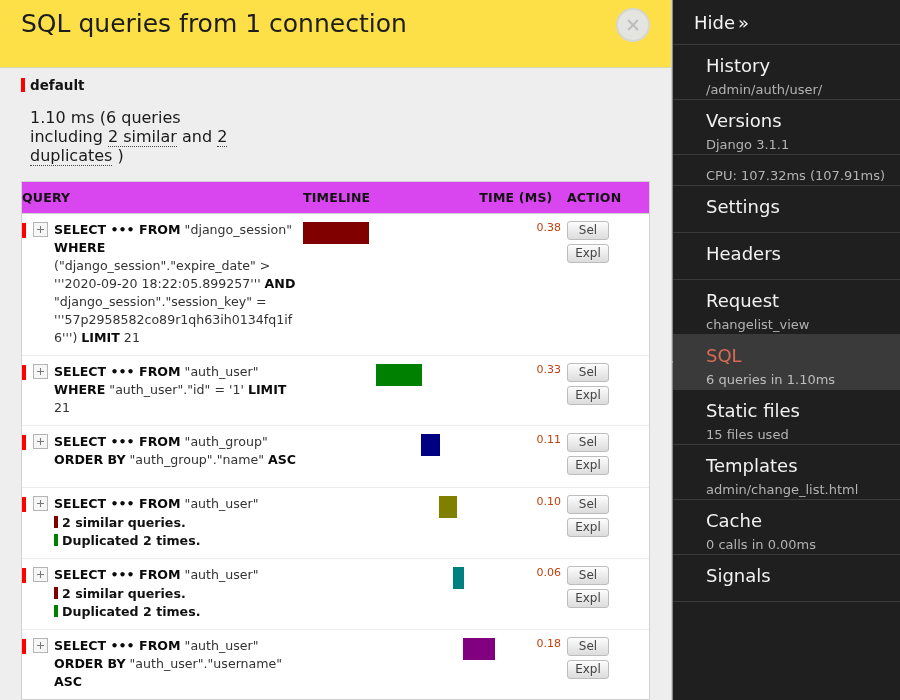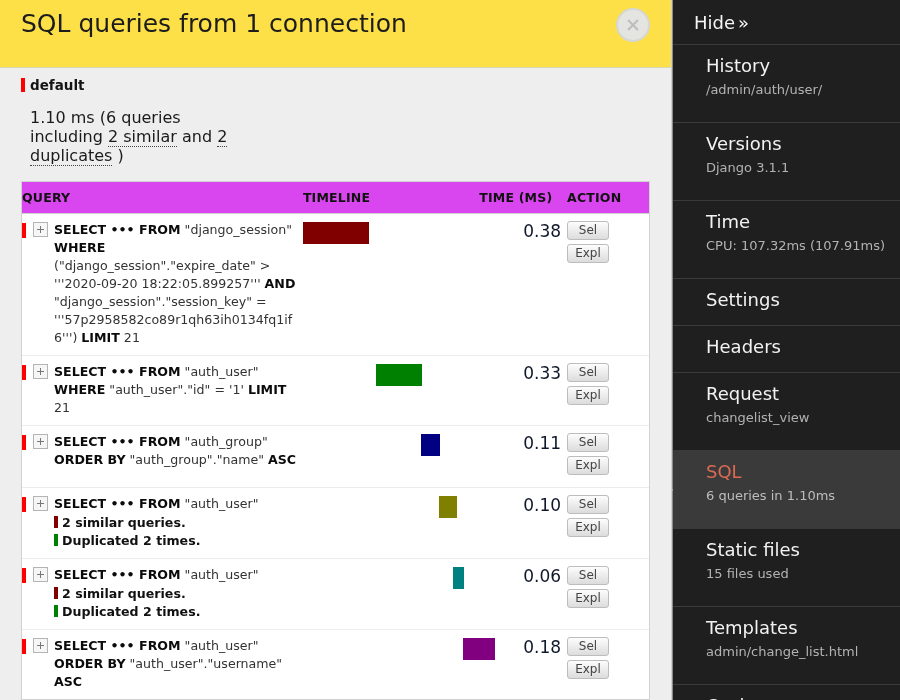--- a/index.html
+++ b/index.html
@@ -47,21 +47,21 @@
     height: 45px; line-height: 45px;
     padding-left: 21px;
     color: #f5f5f5; font-size: 18px;
     cursor: pointer;
     background: #1f1f1f;
     border-bottom: 1px solid #3a3a3a;
   }
   .rail-hide .chev { margin-left: 3px; }
   .rail-item {
     position: relative;
-    padding: 9px 10px 23px 33px;
+    padding: 9px 10px 0 33px;
     border-bottom: 1px solid #3a3a3a;
     background: transparent;
     cursor: pointer;
   }
   .rail-item .rt {
     display: block; color: #f2f2f2;
     font-size: 18px; line-height: 24px; font-weight: normal;
   }
   .rail-item .rs {
     display: block; color: #b3b3b3;
@@ -160,21 +160,21 @@
   table.qtable td {
     vertical-align: top;
     padding: 7px 6px 8px 0;
     background: #ffffff;
     border-bottom: 1px solid #ececec;
   }
   table.qtable tr:last-child td { border-bottom: none; }
 
   td.c-query { padding-left: 5px; position: relative; }
   td.c-timeline { padding-left: 0; padding-right: 0; position: relative; }
-  td.c-time { text-align: right; padding-right: 10px; font-size: 17px; color: #0f172a; }
+  td.c-time { text-align: right; padding-right: 10px; font-size: 11px; color: #c2410c; }
   td.c-action { padding-left: 4px; padding-top: 5px; }
 
   .qrow-inner { display: flex; align-items: flex-start; }
   .qmark {
     flex: 0 0 auto; width: 4px; height: 15px;
     background: #ff0000; margin-top: 2px; margin-right: 7px;
   }
   .qtoggle {
     flex: 0 0 auto;
     width: 15px; height: 15px;
@@ -255,21 +255,20 @@
     <div id="rail-items">
         <div class="rail-item dim-bg">
           <span class="rt">History</span>
           <span class="rs">/admin/auth/user/</span>
         </div>
         <div class="rail-item dim-bg">
           <span class="rt">Versions</span>
           <span class="rs">Django 3.1.1</span>
         </div>
         <div class="rail-item dim-bg">
-          <span class="rt">Time</span>
           <span class="rs">CPU: 107.32ms (107.91ms)</span>
         </div>
         <div class="rail-item nosub solid">
           <span class="rt">Settings</span>
         </div>
         <div class="rail-item nosub solid">
           <span class="rt">Headers</span>
         </div>
         <div class="rail-item solid">
           <span class="rt">Request</span>

